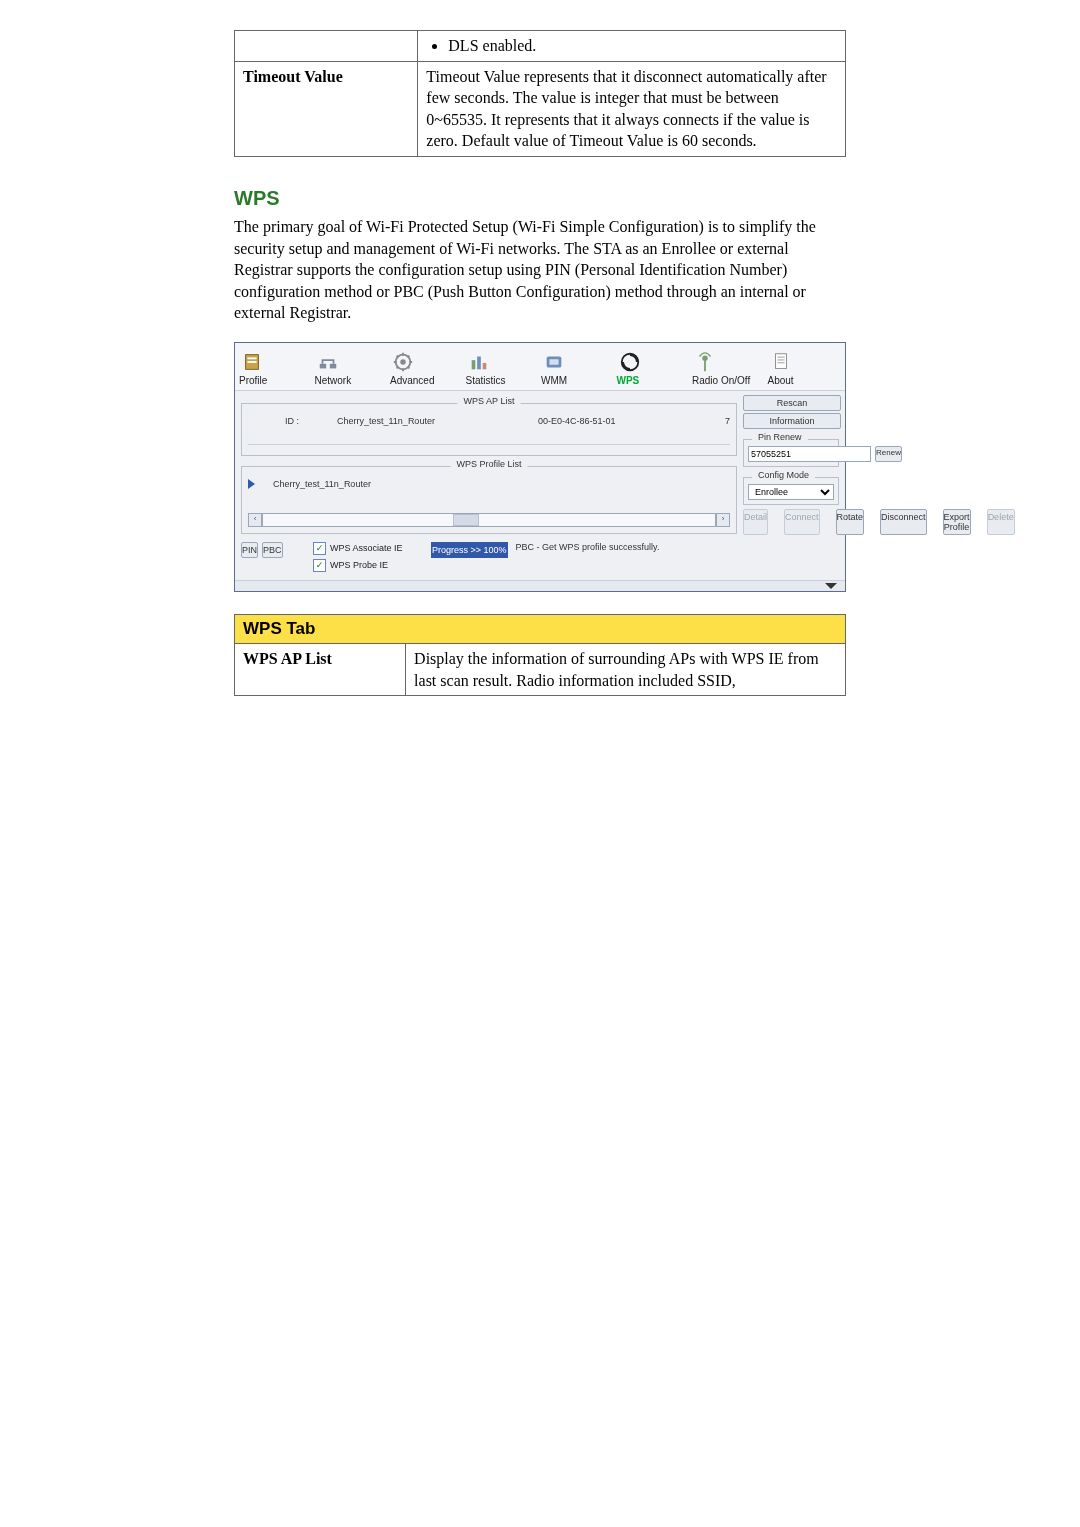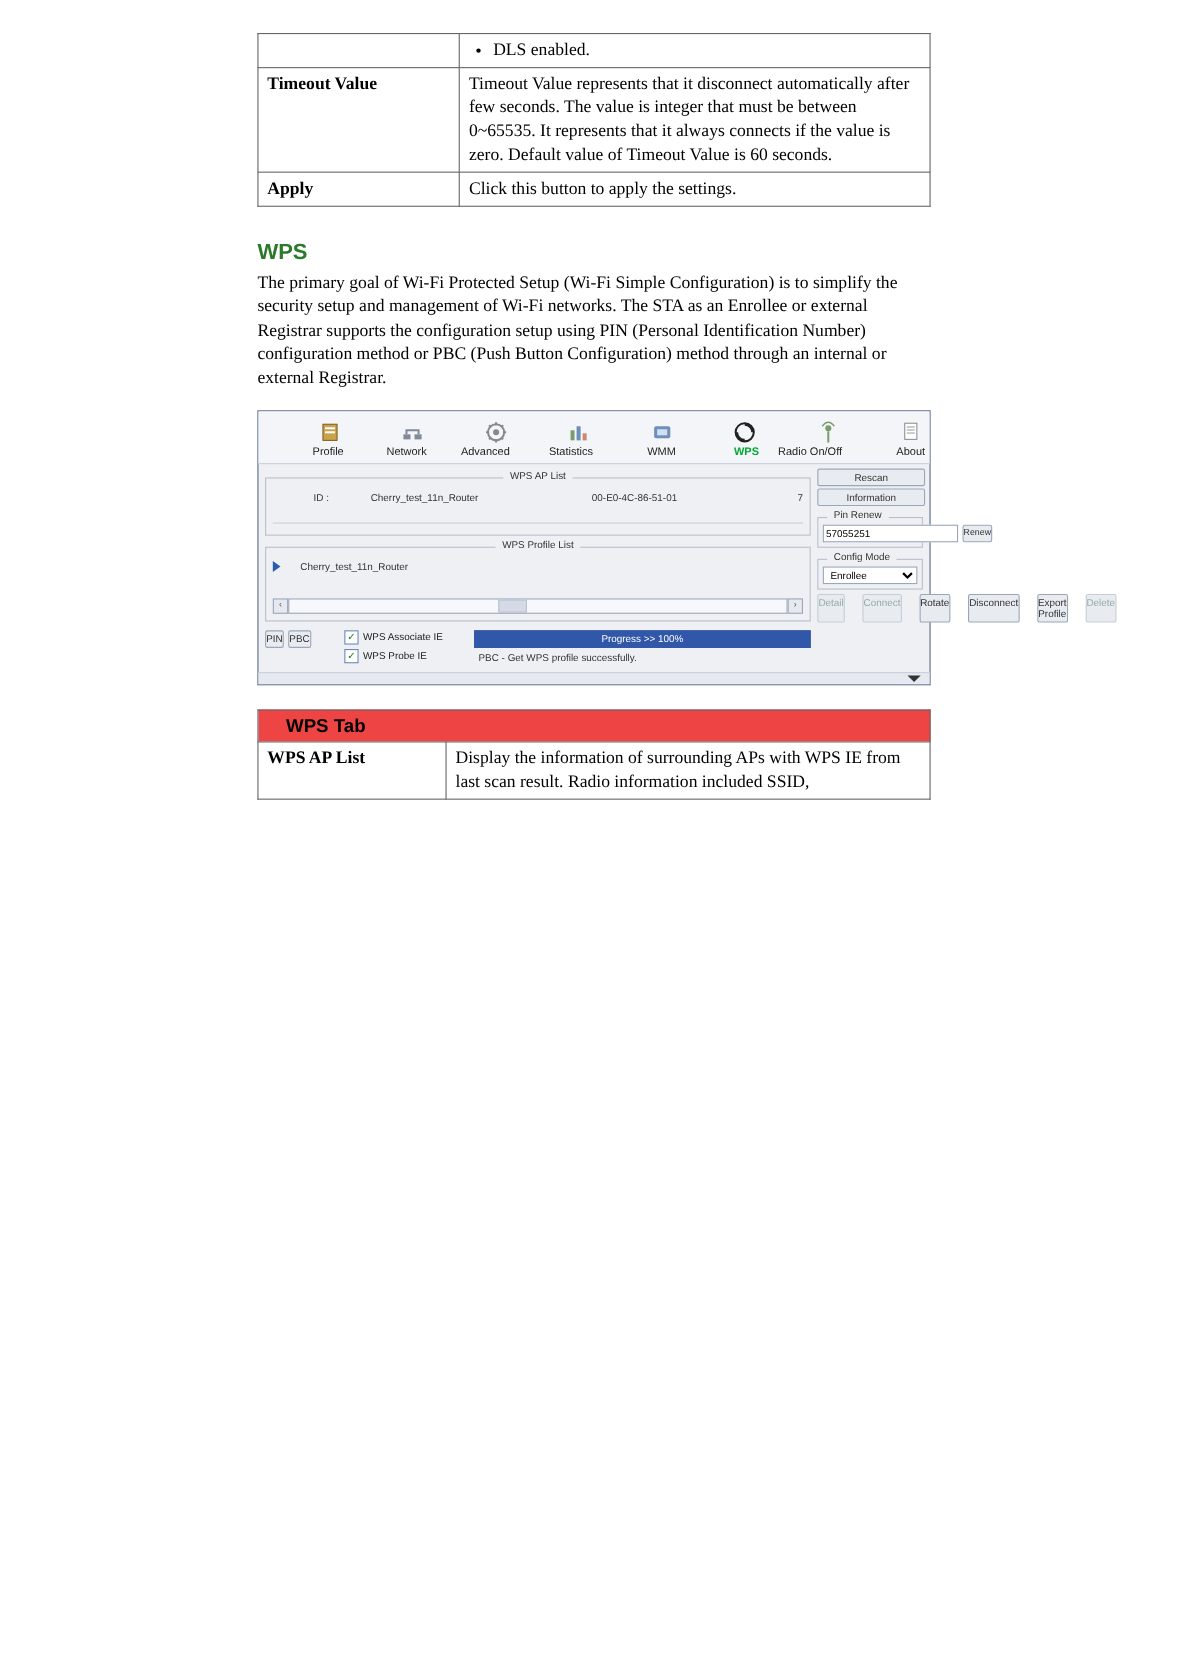--- a/index.html
+++ b/index.html
@@ -89,21 +89,21 @@
     display: flex;
     padding: 6px 4px 2px 4px;
     gap: 2px;
     background: #f3f5f8;
     border-bottom: 1px solid #c9d0db;
   }
   .tbitem {
     flex: 1;
     display: flex;
     flex-direction: column;
-    align-items: flex-end;
+    align-items: flex-start;
     font-size: 10px;
     padding: 2px 0;
     color:#222;
   }
   .tbitem.active { color:#0a3; font-weight:bold; }
   .tbicon {
     width: 26px; height: 22px;
     margin-bottom: 2px;
     display:flex; align-items:center; justify-content:center;
     overflow:hidden;
@@ -179,21 +179,21 @@
     text-align:center;
     padding:2px 0;
     color:#333;
     border-radius:2px;
   }
   .btn.disabled { color:#9aa; border-color:#c6cdd8; }
   .pinpbc { width:64px; display:flex; flex-direction:row; gap:4px; }
   .chkcol { display:flex; flex-direction:column; gap:4px; font-size:9px; width:110px;}
   .chkrow { display:flex; align-items:center; gap:4px; }
   .chkbox { width:11px; height:11px; border:1px solid #6a87b6; background:#fff; display:inline-flex; align-items:center; justify-content:center; font-size:9px; color:#1d6f1d; }
-  .progressblock { flex:1; display:flex; flex-direction:column; gap:4px; }
+  .progressblock { flex:1; display:flex; flex-direction:row; gap:4px; }
   .progressbar {
     height:14px; position:relative;
     background:#3158a8;
     color:#fff; font-size:9px;
     display:flex; align-items:center; justify-content:center;
     border:1px solid #3158a8;
   }
   .status-text { font-size:9px; color:#333; padding-left:4px; }
 
   .rightcol .btn { width:100%; }
@@ -217,26 +217,26 @@
     border-top:6px solid #333;
   }
 
   
   table.wps-desc {
     border-collapse: collapse;
     width:100%;
     font-size:16px;
   }
   table.wps-desc th {
-    background:#ef4444;
+    background:#fde047;
     border:1px solid #666;
     text-align:left;
     font-family: Arial, Helvetica, sans-serif;
     font-weight:bold;
-    padding:4px 25px;
+    padding:4px 8px;
     font-size:17px;
   }
   table.wps-desc td {
     border:1px solid #666;
     vertical-align:top;
     padding:4px 8px;
     line-height:1.35;
   }
   table.wps-desc td.lbl { width:28%; font-weight:bold; }
 
@@ -258,24 +258,20 @@
       <td>
         <ul class="bullet">
               <li>DLS enabled.</li>
             </ul>
       </td>
     </tr>
     <tr>
       <td class="lbl">Timeout Value</td>
       <td>Timeout Value represents that it disconnect automatically after few seconds. The value is integer that must be between 0~65535. It represents that it always connects if the value is zero. Default value of Timeout Value is 60 seconds.</td>
     </tr>
-    <tr>
-      <td class="lbl">Apply</td>
-      <td>Click this button to apply the settings.</td>
-    </tr>
   </tbody>
     </table>
 
   <h2 class="section">WPS</h2>
   <p class="body">The primary goal of Wi-Fi Protected Setup (Wi-Fi Simple Configuration) is to simplify the security setup and management of Wi-Fi networks. The STA as an Enrollee or external Registrar supports the configuration setup using PIN (Personal Identification Number) configuration method or PBC (Push Button Configuration) method through an internal or external Registrar.</p>
 
   <div class="win">
 
     <div class="toolbar">
       <div class="tbitem">

